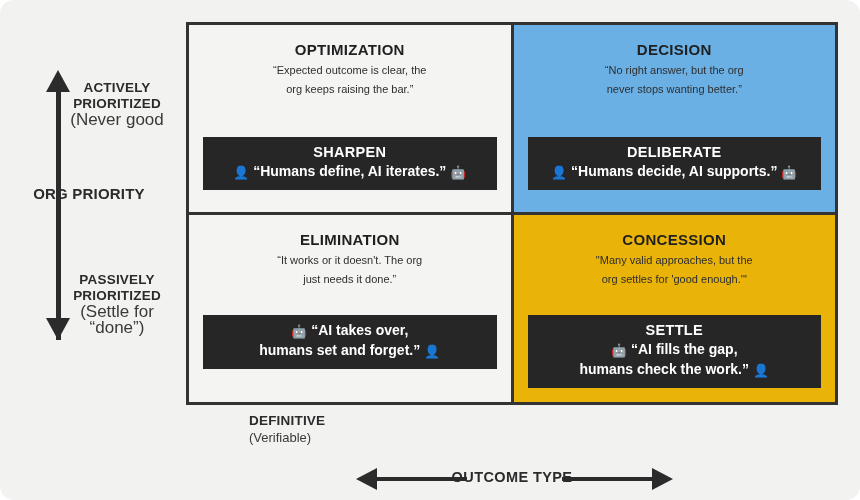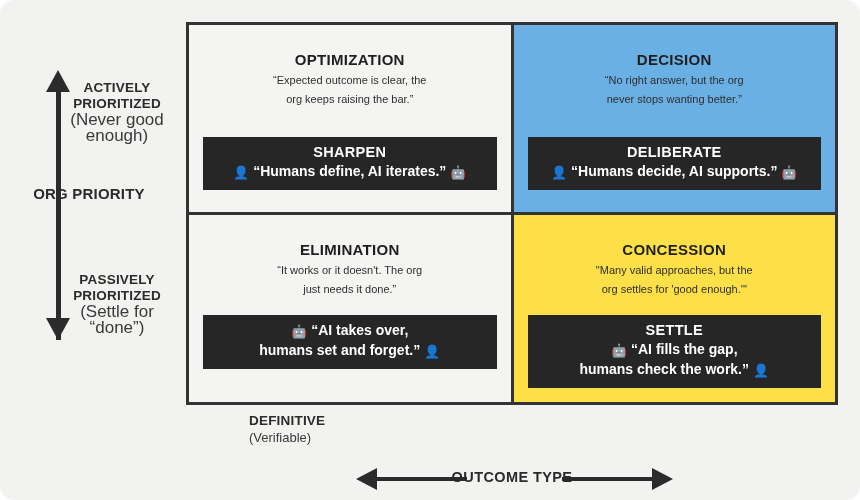--- a/index.html
+++ b/index.html
@@ -112,29 +112,29 @@
     position: relative;
     box-sizing: border-box;
     padding: 14px 12px 0 12px;
     display: flex;
     flex-direction: column;
     align-items: center;
   }
   .quad-q1 { background: #f4f4f3; }
   .quad-q2 { background: #6bb0e5; }
   .quad-q3 { background: #f4f4f3; }
-  .quad-q4 { background: #fde047; }
+  .quad-q4 { background: #eab308; }
 
   .quad-title {
     font-size: 15px;
     font-weight: bold;
     color: #1f1f1f;
     letter-spacing: 0.3px;
     text-align: center;
-    margin-top: 12px;
+    margin-top: 2px;
     margin-bottom: 3px;
   }
   .quad-desc {
     font-size: 11px;
     font-weight: normal;
     color: #2e2e2e;
     text-align: center;
     line-height: 19px;
     max-width: 260px;
   }
@@ -262,21 +262,20 @@
 
     <div class="y-axis-title">
       <span class="strong">ORG</span>
       <span class="strong">PRIORITY</span>
     </div>
 
     <div class="y-label" id="y-label-top">
       <span class="strong">ACTIVELY</span>
       <span class="strong">PRIORITIZED</span>
       <span class="sub">(Never good</span>
-      <span class="sub">enough)</span>
     </div>
 
     <div class="y-label" id="y-label-bottom">
       <span class="strong">PASSIVELY</span>
       <span class="strong">PRIORITIZED</span>
       <span class="sub">(Settle for</span>
       <span class="sub">“done”)</span>
     </div>
   </div>
 

